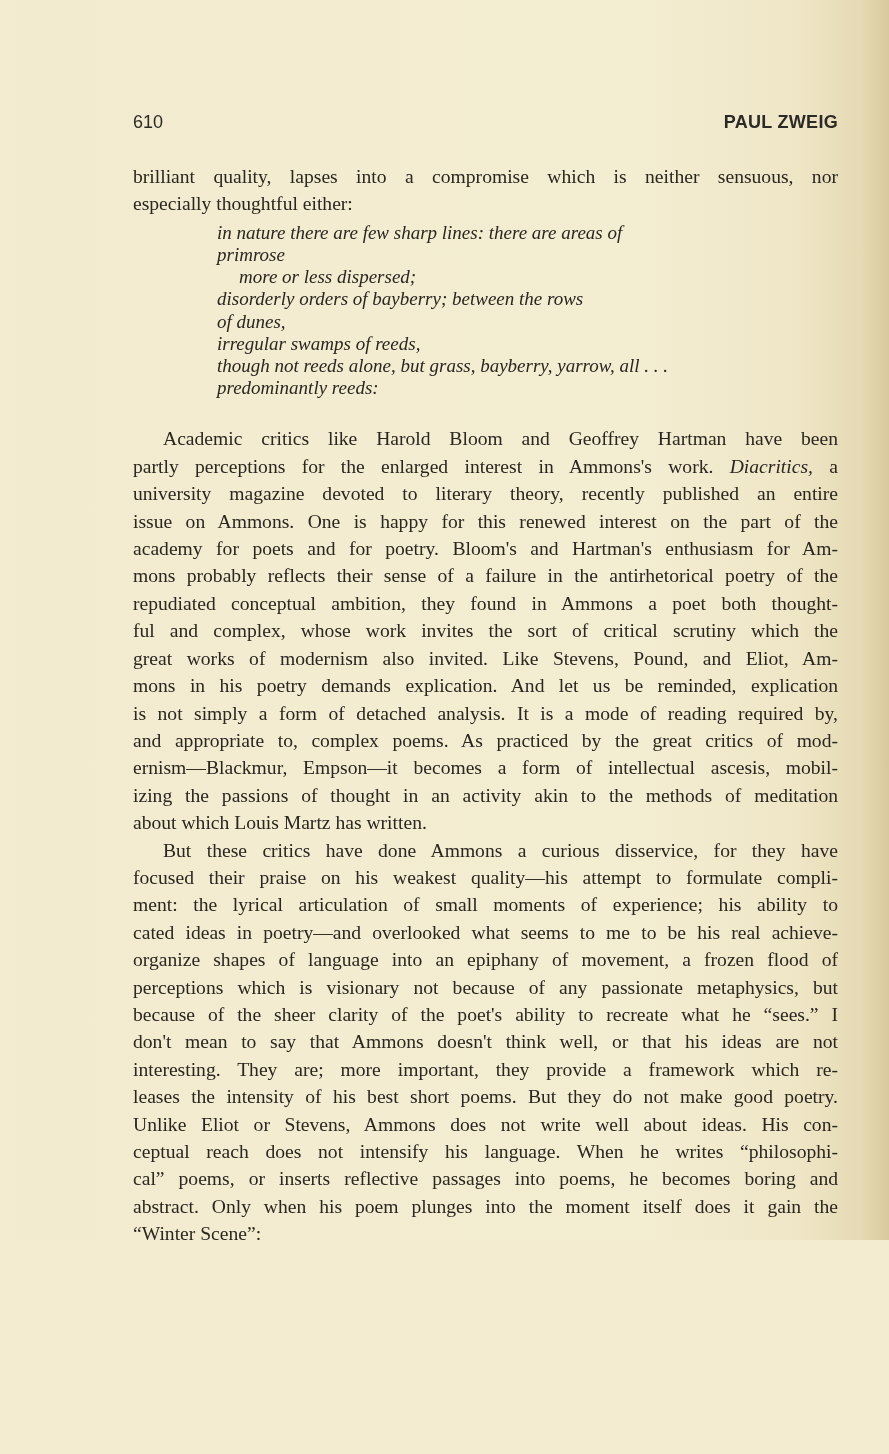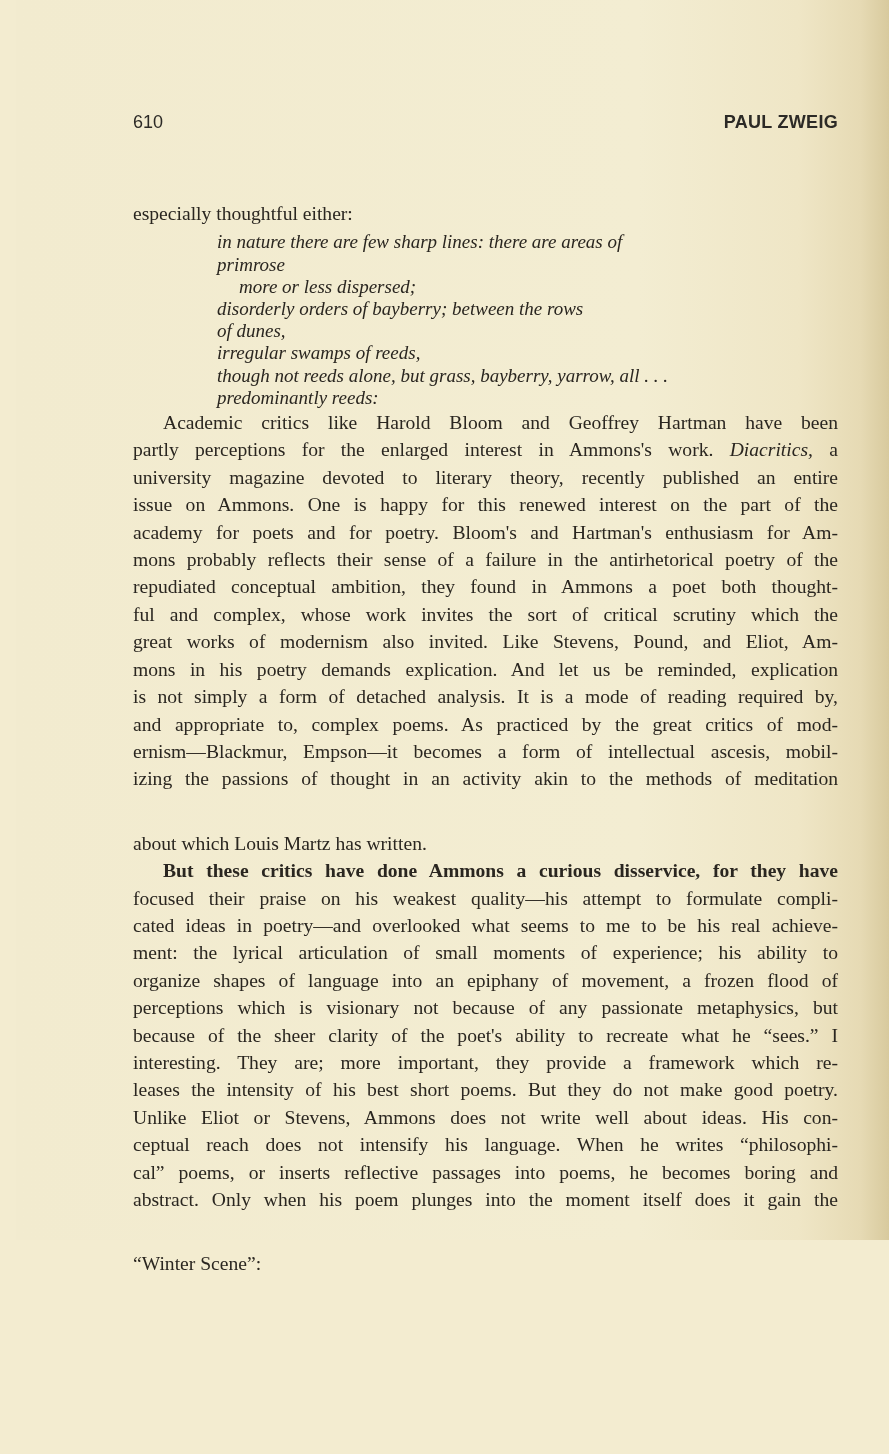--- a/index.html
+++ b/index.html
@@ -65,24 +65,23 @@
       text-align-last: left;
     }
     .line {
       display: block;
       text-align: justify;
       text-align-last: justify;
       white-space: nowrap;
     }
     .line.last {
       text-align-last: left;
-      margin-top: 37px;
     }
     .poem {
-      margin: 4px 0 0 84px;
+      margin: 4px 0 26px 84px;
       font-style: italic;
       font-size: 19px;
       line-height: 22.2px;
     }
     .poem-line {
       display: block;
       white-space: nowrap;
     }
     .poem-line.indent {
       padding-left: 22px;
@@ -98,20 +97,21 @@
   <div class="page-edge"></div>
 
   <div class="running-head">
     <span class="page-number">610</span>
     <span class="author">PAUL ZWEIG</span>
   </div>
 
   <div class="body-text">
 
     <p class="para">
+      <span class="line">brilliant quality, lapses into a compromise which is neither sensuous, nor</span>
       <span class="line last">especially thoughtful either:</span>
     </p>
 
     <div class="poem">
       <span class="poem-line">in nature there are few sharp lines: there are areas of</span>
       <span class="poem-line">primrose</span>
       <span class="poem-line indent">more or less dispersed;</span>
       <span class="poem-line">disorderly orders of bayberry; between the rows</span>
       <span class="poem-line">of dunes,</span>
       <span class="poem-line">irregular swamps of reeds,</span>
@@ -131,27 +131,28 @@
       <span class="line">great works of modernism also invited. Like Stevens, Pound, and Eliot, Am-</span>
       <span class="line">mons in his poetry demands explication. And let us be reminded, explication</span>
       <span class="line">is not simply a form of detached analysis. It is a mode of reading required by,</span>
       <span class="line">and appropriate to, complex poems. As practiced by the great critics of mod-</span>
       <span class="line">ernism—Blackmur, Empson—it becomes a form of intellectual ascesis, mobil-</span>
       <span class="line">izing the passions of thought in an activity akin to the methods of meditation</span>
       <span class="line last">about which Louis Martz has written.</span>
     </p>
 
     <p class="para">
-      <span class="line" style="padding-left:30px;font-weight:bold;">But these critics have done Ammons a curious disservice, for they have</span>
+      <span class="line" style="padding-left:30px;">But these critics have done Ammons a curious disservice, for they have</span>
       <span class="line">focused their praise on his weakest quality—his attempt to formulate compli-</span>
+      <span class="line">ment: the lyrical articulation of small moments of experience; his ability to</span>
       <span class="line">cated ideas in poetry—and overlooked what seems to me to be his real achieve-</span>
-      <span class="line">ment: the lyrical articulation of small moments of experience; his ability to</span>
       <span class="line">organize shapes of language into an epiphany of movement, a frozen flood of</span>
       <span class="line">perceptions which is visionary not because of any passionate metaphysics, but</span>
       <span class="line">because of the sheer clarity of the poet's ability to recreate what he “sees.” I</span>
+      <span class="line">don't mean to say that Ammons doesn't think well, or that his ideas are not</span>
       <span class="line">interesting. They are; more important, they provide a framework which re-</span>
       <span class="line">leases the intensity of his best short poems. But they do not make good poetry.</span>
       <span class="line">Unlike Eliot or Stevens, Ammons does not write well about ideas. His con-</span>
       <span class="line">ceptual reach does not intensify his language. When he writes “philosophi-</span>
       <span class="line">cal” poems, or inserts reflective passages into poems, he becomes boring and</span>
       <span class="line">abstract. Only when his poem plunges into the moment itself does it gain the</span>
       <span class="line last">“Winter Scene”:</span>
     </p>
 
   </div>

